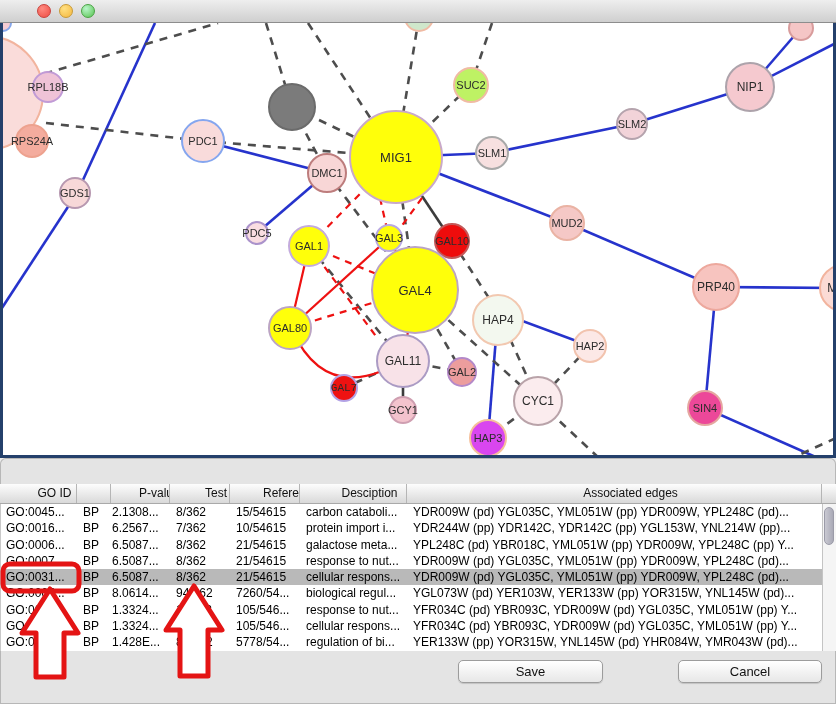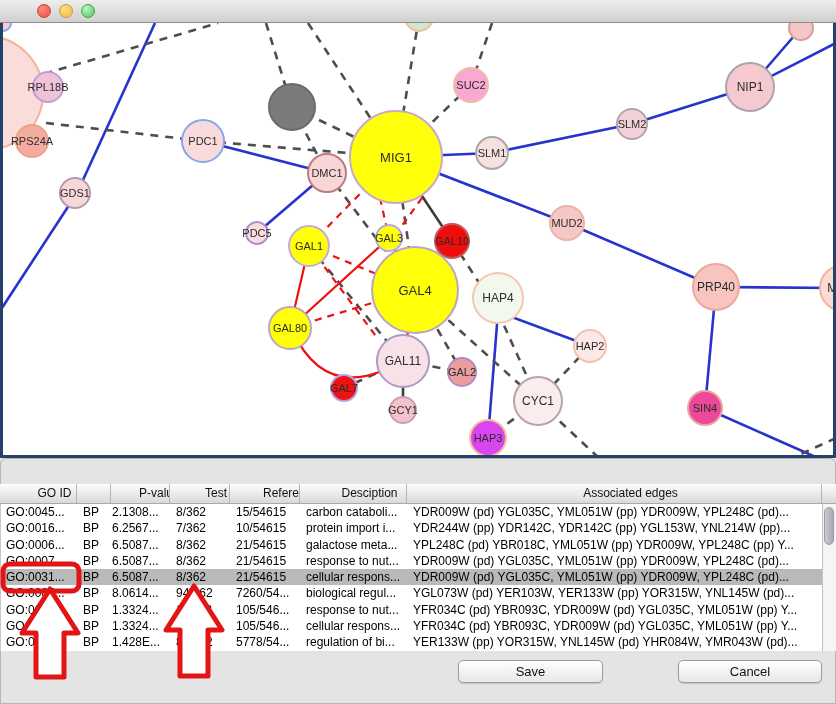--- a/index.html
+++ b/index.html
@@ -179,38 +179,38 @@
     <div id="node-layer">
         <div class="node" style="left: -6px; top: -9px; height: 18px; width: 18px; background: rgb(246, 204, 211); border: 2px solid rgb(134, 166, 234); font-size: 11px;"></div>
         <div class="node" style="left: -72px; top: 12px; height: 116px; width: 116px; background: rgb(250, 220, 218); border: 2px solid rgb(242, 180, 158); font-size: 13px;"></div>
         <div class="node" style="left: 32px; top: 48px; height: 32px; width: 32px; background: rgb(239, 195, 215); border: 2px solid rgb(193, 155, 214); font-size: 11px;">RPL18B</div>
         <div class="node" style="left: 15px; top: 101px; height: 34px; width: 34px; background: rgb(244, 172, 158); border: 2px solid rgb(237, 162, 143); font-size: 11px;">RPS24A</div>
         <div class="node" style="left: 59px; top: 154px; height: 32px; width: 32px; background: rgb(247, 216, 216); border: 2px solid rgb(183, 152, 176); font-size: 11px;">GDS1</div>
         <div class="node" style="left: 181px; top: 96px; height: 44px; width: 44px; background: rgb(249, 219, 219); border: 2px solid rgb(133, 166, 239); font-size: 11px;">PDC1</div>
         <div class="node" style="left: 268px; top: 60px; height: 48px; width: 48px; background: rgb(123, 123, 123); border: 2px solid rgb(107, 107, 107); font-size: 12px;"></div>
         <div class="node" style="left: 307px; top: 130px; height: 40px; width: 40px; background: rgb(248, 214, 214); border: 2px solid rgb(189, 125, 125); font-size: 11px;">DMC1</div>
         <div class="node" style="left: 349px; top: 87px; height: 94px; width: 94px; background: rgb(255, 255, 10); border: 2px solid rgb(201, 169, 201); font-size: 13px;">MIG1</div>
-        <div class="node" style="left: 453px; top: 44px; height: 36px; width: 36px; background: #f9a8d4; border: 2px solid rgb(240, 187, 164); font-size: 11px; text-align: right;">SUC2</div>
+        <div class="node" style="left: 453px; top: 44px; height: 36px; width: 36px; background: #bef264; border: 2px solid rgb(240, 187, 164); font-size: 11px; text-align: right;">SUC2</div>
         <div class="node" style="left: 404px; top: -21px; height: 30px; width: 30px; background: rgb(207, 231, 203); border: 2px solid rgb(240, 187, 164); font-size: 11px;"></div>
         <div class="node" style="left: 475px; top: 113px; height: 34px; width: 34px; background: rgb(247, 224, 224); border: 2px solid rgb(169, 169, 169); font-size: 11px;">SLM1</div>
         <div class="node" style="left: 616px; top: 85px; height: 32px; width: 32px; background: rgb(242, 211, 217); border: 2px solid rgb(181, 163, 173); font-size: 11px;">SLM2</div>
         <div class="node" style="left: 725px; top: 39px; height: 50px; width: 50px; background: rgb(245, 201, 207); border: 2px solid rgb(173, 163, 171); font-size: 12px;">NIP1</div>
         <div class="node" style="left: 788px; top: -8px; height: 26px; width: 26px; background: rgb(245, 198, 198); border: 2px solid rgb(216, 156, 156); font-size: 11px;"></div>
         <div class="node" style="left: 549px; top: 182px; height: 36px; width: 36px; background: rgb(245, 200, 198); border: 2px solid rgb(234, 179, 164); font-size: 11px;">MUD2</div>
         <div class="node" style="left: 692px; top: 240px; height: 48px; width: 48px; background: rgb(247, 196, 191); border: 2px solid rgb(237, 168, 157); font-size: 12px;">PRP40</div>
         <div class="node" style="left: 819px; top: 241px; height: 48px; width: 48px; background: rgb(251, 219, 213); border: 2px solid rgb(242, 180, 158); font-size: 12px;">MSL1</div>
         <div class="node" style="left: 687px; top: 367px; height: 36px; width: 36px; background: #ec4899; border: 2px solid rgb(229, 167, 160); font-size: 11px;">SIN4</div>
         <div class="node" style="left: 573px; top: 306px; height: 34px; width: 34px; background: rgb(252, 232, 230); border: 2px solid rgb(242, 195, 174); font-size: 11px;">HAP2</div>
-        <div class="node" style="left: 472px; top: 249px; height: 52px; width: 52px; background: rgb(243, 248, 239); border: 2px solid rgb(242, 200, 176); font-size: 12px;">HAP4</div>
+        <div class="node" style="left: 472px; top: 271px; height: 52px; width: 52px; background: rgb(243, 248, 239); border: 2px solid rgb(242, 200, 176); font-size: 12px;">HAP4</div>
         <div class="node" style="left: 513px; top: 353px; height: 50px; width: 50px; background: rgb(251, 236, 238); border: 2px solid rgb(185, 163, 169); font-size: 12px;">CYC1</div>
         <div class="node" style="left: 469px; top: 396px; height: 38px; width: 38px; background: #d946ef; border: 2px solid rgb(245, 192, 154); font-size: 11px;">HAP3</div>
         <div class="node" style="left: 389px; top: 373px; height: 28px; width: 28px; background: rgb(243, 195, 205); border: 2px solid rgb(207, 159, 177); font-size: 11px;">GCY1</div>
         <div class="node" style="left: 376px; top: 311px; height: 54px; width: 54px; background: rgb(248, 226, 232); border: 2px solid rgb(171, 155, 196); font-size: 12px;">GAL11</div>
         <div class="node" style="left: 447px; top: 334px; height: 30px; width: 30px; background: rgb(236, 157, 157); border: 2px solid rgb(180, 137, 201); font-size: 11px;">GAL2</div>
-        <div class="node" style="left: 330px; top: 351px; height: 28px; width: 28px; background: rgb(238, 18, 18); border: 2px solid rgb(179, 162, 229); font-size: 11px;">GAL7</div>
+        <div class="node" style="left: 330px; top: 351px; height: 28px; width: 28px; background: rgb(238, 18, 18); border: 2px solid rgb(179, 162, 229); font-size: 11px; font-family: Liberation Mono, monospace;">GAL7</div>
         <div class="node" style="left: 268px; top: 283px; height: 44px; width: 44px; background: rgb(255, 255, 10); border: 2px solid rgb(187, 164, 196); font-size: 11px;">GAL80</div>
         <div class="node" style="left: 288px; top: 202px; height: 42px; width: 42px; background: rgb(255, 255, 10); border: 2px solid rgb(195, 171, 221); font-size: 11px;">GAL1</div>
         <div class="node" style="left: 375px; top: 201px; height: 28px; width: 28px; background: rgb(255, 255, 10); border: 2px solid rgb(185, 169, 226); font-size: 11px;">GAL3</div>
         <div class="node" style="left: 434px; top: 200px; height: 36px; width: 36px; background: rgb(238, 12, 12); border: 2px solid rgb(196, 88, 88); font-size: 11px;">GAL10</div>
         <div class="node" style="left: 371px; top: 223px; height: 88px; width: 88px; background: rgb(255, 255, 10); border: 2px solid rgb(187, 164, 196); font-size: 13px;">GAL4</div>
         <div class="node" style="left: 245px; top: 198px; height: 24px; width: 24px; background: rgb(249, 221, 225); border: 2px solid rgb(171, 147, 203); font-size: 11px;">PDC5</div>
       </div>
     <div class="net-border"></div>
   </div>
 </div>

